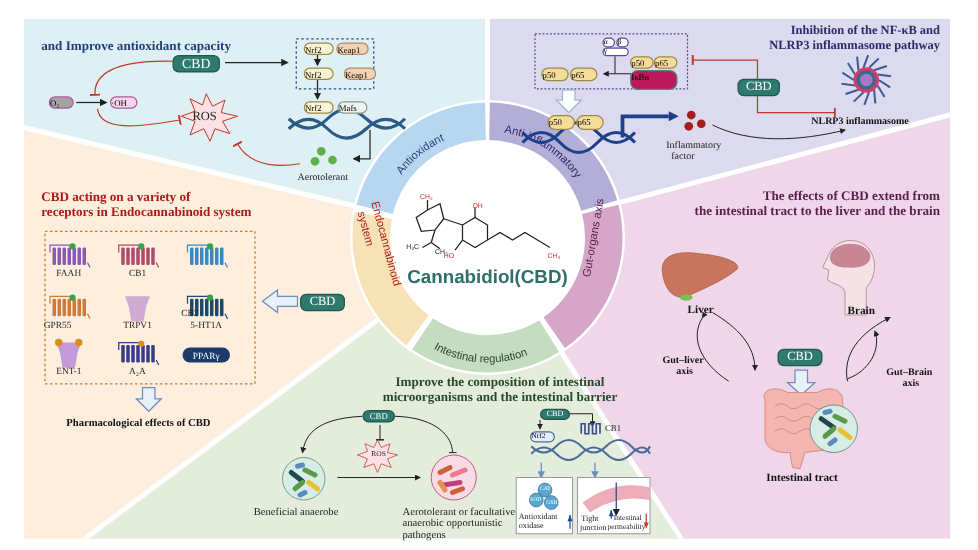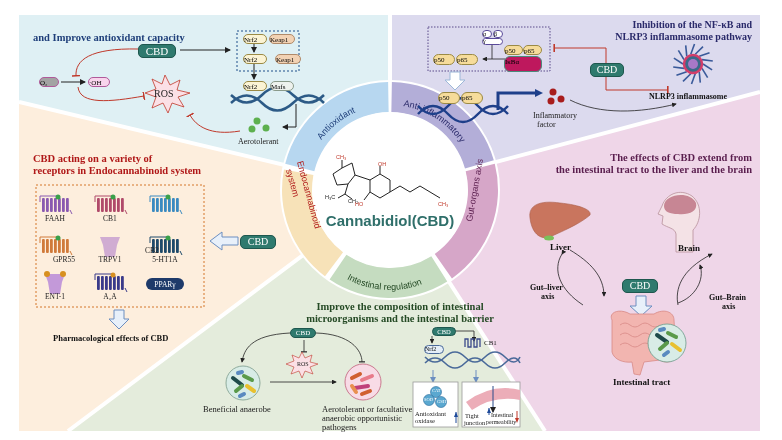--- a/index.html
+++ b/index.html
@@ -316,21 +316,21 @@
 <div class="t lbl" style="left:533px;top:111px;font-size:8px">Inflammatory</div>
 <div class="t lbl" style="left:537px;top:120px;font-size:8px">factor</div>
 <div class="t lbl-b" style="left:649px;top:91px;font-size:8px">NLRP3 inflammasome</div>
 
 <div class="t title-red" style="left:33px;top:152px">CBD acting on a variety of</div>
 <div class="t title-red" style="left:33px;top:164px">receptors in Endocannabinoid system</div>
 <div id="receptor-labels">
       <div class="t lbl" style="left: 35px; width: 40px; text-align: center; top: 214px; font-size: 7.5px;">FAAH</div>
       <div class="t lbl" style="left: 90px; width: 40px; text-align: center; top: 214px; font-size: 7.5px;">CB1</div>
       <div class="t lbl" style="left: 145px; width: 40px; text-align: left; top: 214px; font-size: 7.5px; margin-top: 32px;">CB2</div>
-      <div class="t lbl" style="left: 35px; width: 40px; text-align: right; top: 255px; font-size: 7.5px;">GPR55</div>
+      <div class="t lbl" style="left: 35px; width: 40px; text-align: left; top: 255px; font-size: 7.5px;">GPR55</div>
       <div class="t lbl" style="left: 90px; width: 40px; text-align: center; top: 255px; font-size: 7.5px;">TRPV1</div>
       <div class="t lbl" style="left: 145px; width: 40px; text-align: center; top: 255px; font-size: 7.5px;">5-HT1A</div>
       <div class="t lbl" style="left: 35px; width: 40px; text-align: center; top: 292px; font-size: 7.5px;">ENT-1</div>
       <div class="t lbl" style="left: 90px; width: 40px; text-align: center; top: 292px; font-size: 7.5px;">A₂A</div>
     </div>
 <div class="cbd" style="left:240px;top:235px;width:36px;height:14px;line-height:12px;font-size:10px">CBD</div>
 <div class="t lbl-b" style="left:53px;top:333px;font-size:8.5px">Pharmacological effects of CBD</div>
 
 <div class="t title-plum" style="right:30px;top:151px">The effects of CBD extend from</div>
 <div class="t title-plum" style="right:30px;top:163px">the intestinal tract to the liver and the brain</div>

